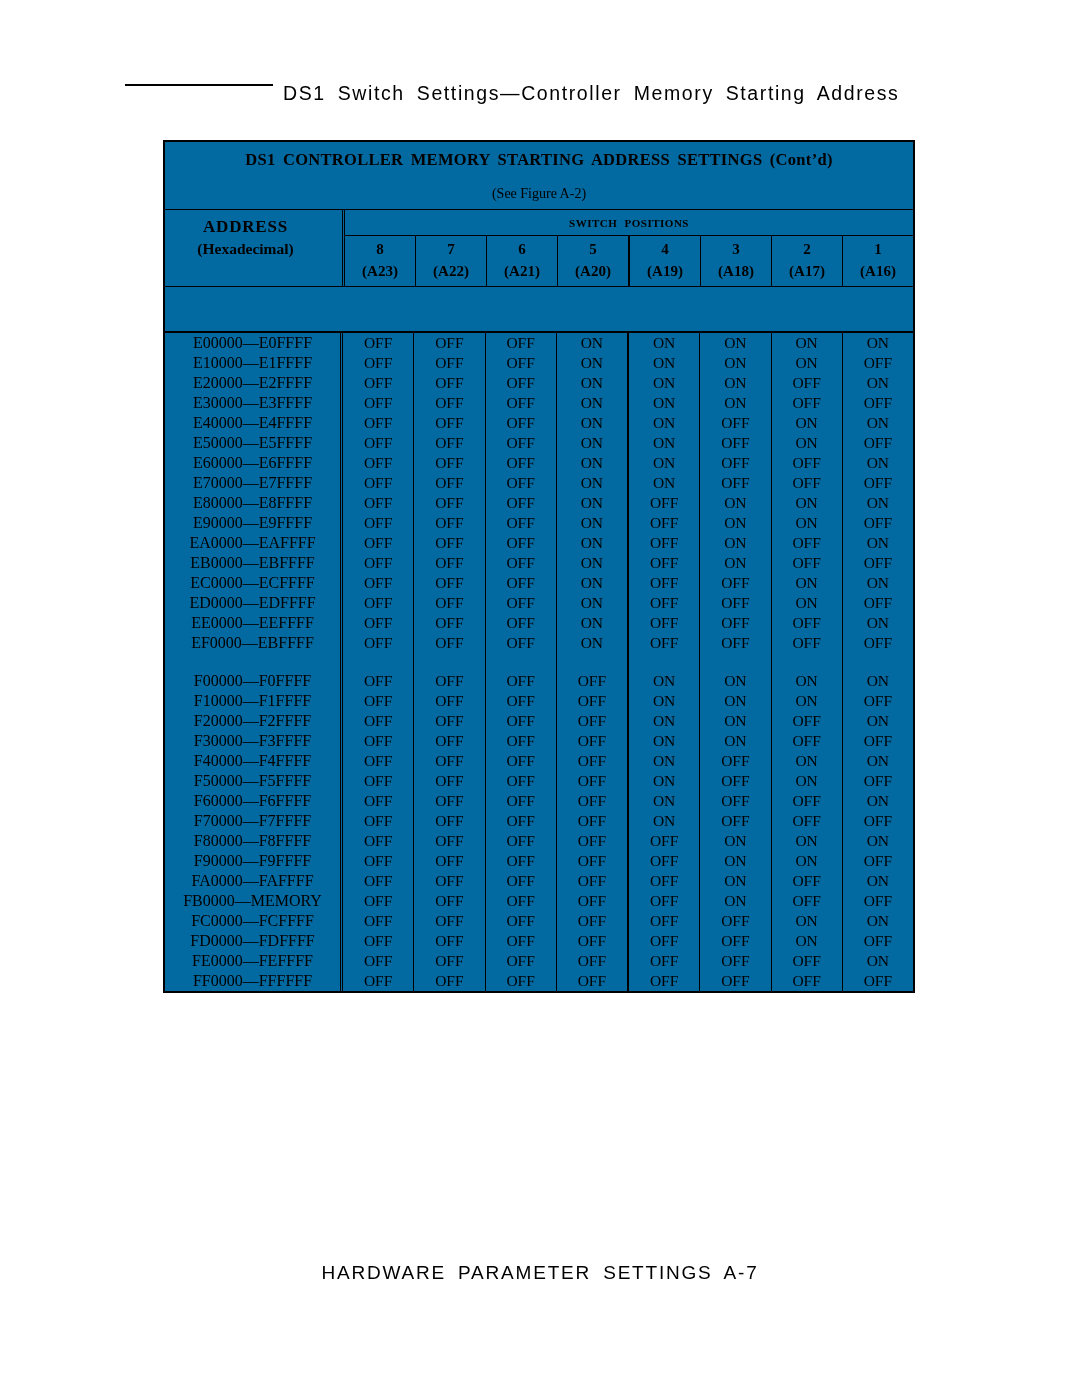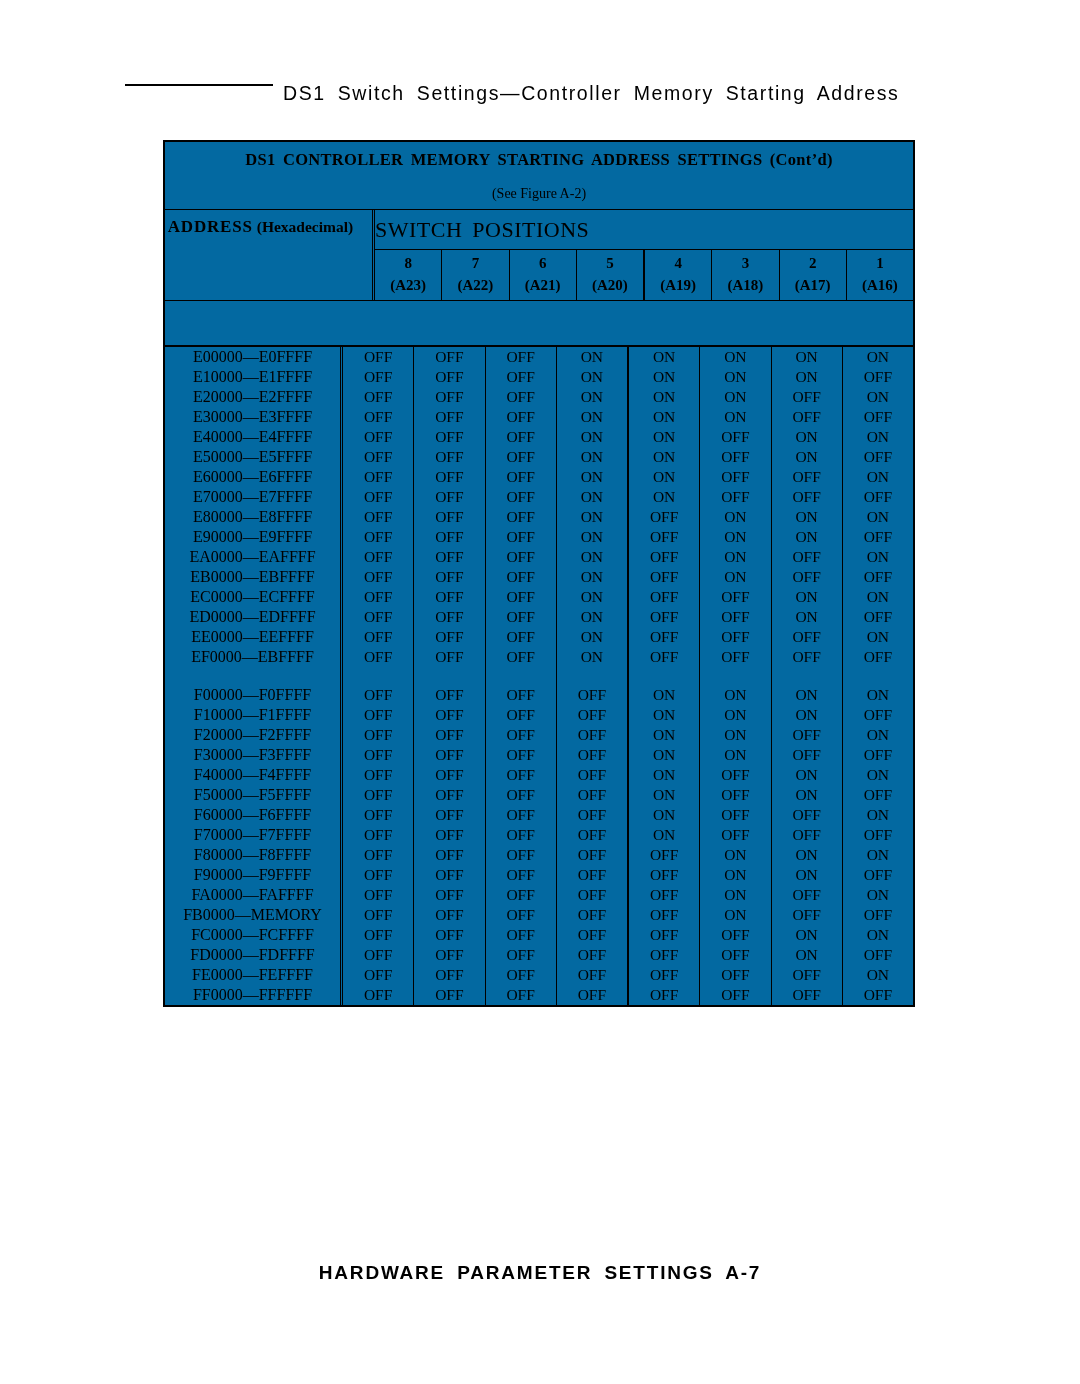--- a/index.html
+++ b/index.html
@@ -72,21 +72,21 @@
     margin-top: 16px;
     line-height: 1.15;
   }
 
   
   .hdr {
     display: flex;
     border-bottom: 1.2px solid #000;
   }
   .hdr-addr {
-    width: 210px;
+    width: 180px;
     flex: none;
     box-sizing: border-box;
     border-right: 3.6px double #000;
     text-align: center;
     padding: 6px 16px 7px 0;
   }
   .hdr-addr .l1 {
     font-weight: bold;
     font-size: 17px;
     letter-spacing: 0.8px;
@@ -97,22 +97,23 @@
     font-size: 15.5px;
     line-height: 1.35;
     margin-top: 6px;
   }
   .hdr-sw {
     flex: 1 1 auto;
     display: flex;
     flex-direction: column;
   }
   .hdr-sw-title {
-    font-weight: normal;
-    font-size: 22px;
+    text-align: center;
+    font-weight: bold;
+    font-size: 11px;
     letter-spacing: 0.5px;
     word-spacing: 4px;
     padding: 7px 0 6px 0;
     border-bottom: 1.2px solid #000;
   }
   .hdr-sw-cols {
     display: flex;
     flex: 1 1 auto;
   }
   .hdr-col {
@@ -166,21 +167,20 @@
   .cell-sw:first-child { border-left: none; }
   .cell-sw.major { border-left-width: 2.1px; }
 
   
   #page-footer {
     position: absolute;
     left: 0;
     top: 1262px;
     width: 1080px;
     text-align: center;
-    font-weight: bold;
   }
   #page-footer .ft-text {
     font-family: "Liberation Sans", "DejaVu Sans", sans-serif;
     font-size: 19px;
     letter-spacing: 1.8px;
     word-spacing: 5px;
     white-space: nowrap;
   }
 </style>
 </head>

